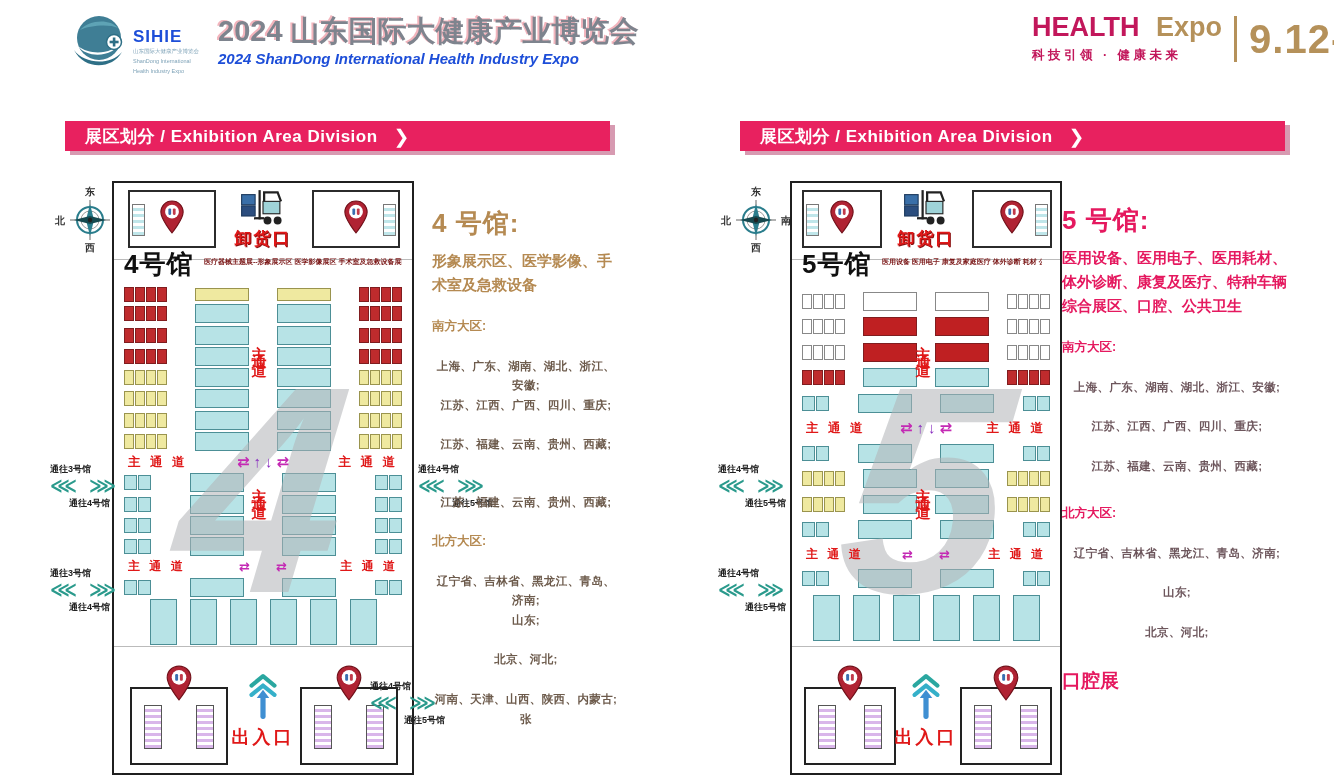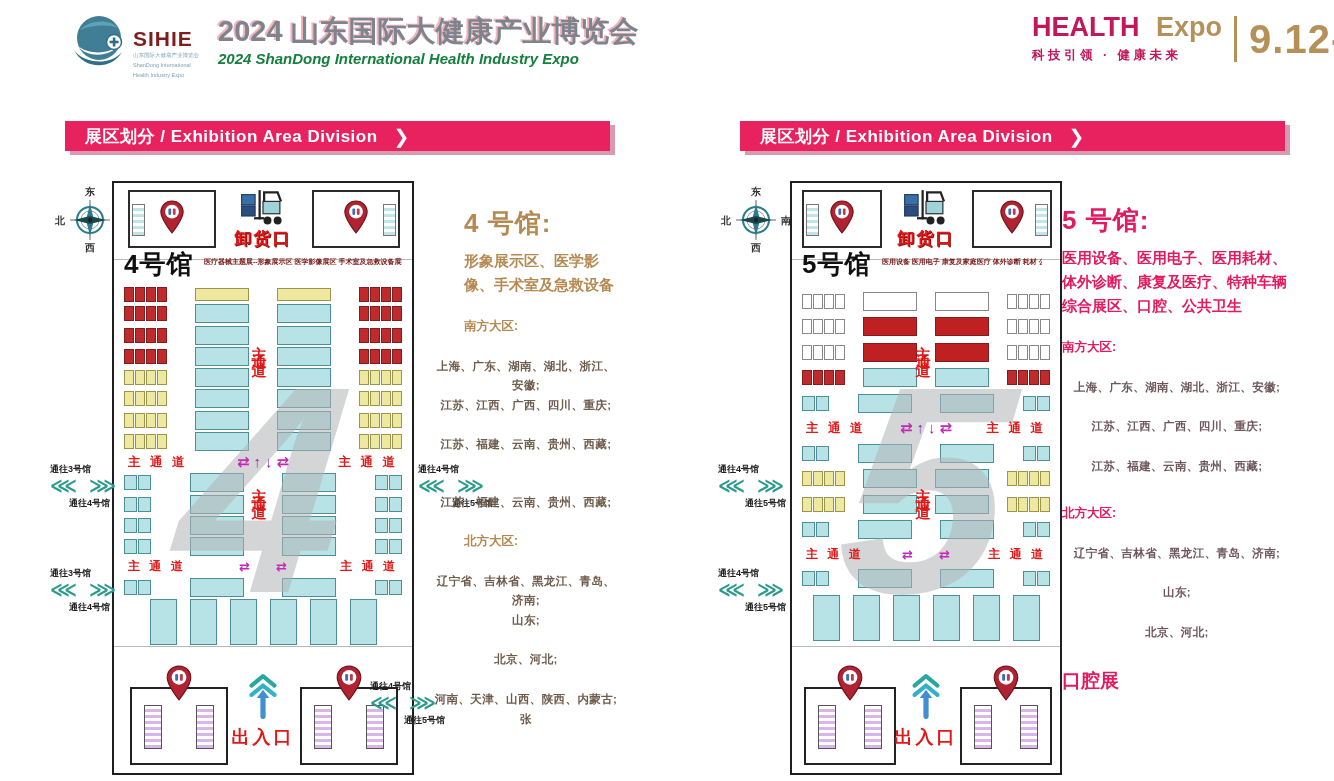--- a/index.html
+++ b/index.html
@@ -1,26 +1,26 @@
 <!DOCTYPE html>
 <html><head>
 <meta charset="utf-8">
 <style>
   html,body{margin:0;padding:0;background:#e9e9e9;}
   .page{position:relative;width:1334px;height:781px;background:#fff;overflow:hidden;
         font-family:"Liberation Sans","DejaVu Sans",sans-serif;margin:0 auto;}
   
   .logo-globe{position:absolute;left:70px;top:12px;}
   .logo-text{position:absolute;left:133px;top:28px;line-height:1;}
-  .logo-acronym{font-size:21px;font-weight:900;color:#7f1d1d;letter-spacing:1px;display:block;}
+  .logo-acronym{font-size:17px;font-weight:900;color:#1d4ed8;letter-spacing:1px;display:block;}
   .logo-sub{display:block;font-size:5.5px;color:#7fa3b8;line-height:1.25;margin-top:3px;width:90px;}
   .title-block{position:absolute;left:218px;top:16px;}
   .main-title{font-size:29px;font-weight:900;color:#7e848e;margin:0;line-height:1.1;
               text-shadow:-2px -1px 0 rgba(225,70,90,.4);}
-  .sub-title{font-size:15px;font-weight:700;font-style:italic;color:#15803d;margin:2px 0 0;}
+  .sub-title{font-size:15px;font-weight:700;font-style:italic;color:#1d4ed8;margin:2px 0 0;}
   .brand{position:absolute;left:1032px;top:14px;display:flex;align-items:center;}
   .brand-left{text-align:left;}
   .brand-row{font-size:27px;line-height:1;white-space:nowrap;}
   .brand-health{font-weight:900;color:#c2175b;}
   .brand-expo{font-weight:700;color:#b5915a;margin-left:9px;}
   .brand-tagline{font-size:12.5px;font-weight:800;color:#c2175b;letter-spacing:3.5px;margin-top:6px;white-space:nowrap;}
   .brand-divider{width:3px;height:46px;background:#b5915a;margin:0 12px;}
   .brand-dates{font-size:40px;font-weight:700;color:#b5915a;letter-spacing:1px;line-height:46px;white-space:nowrap;}
   
   .banner{position:absolute;height:30px;width:545px;background:#e8215f;color:#fff;display:flex;align-items:center;
@@ -86,21 +86,21 @@
   .passage{position:absolute;}
   .p-top{display:block;font-size:9px;color:#222;font-weight:800;white-space:nowrap;}
   .p-chev{display:flex;gap:12px;font-size:19px;font-weight:900;color:#2a9a8c;line-height:1.1;}
   .p-bot{display:block;font-size:9px;color:#222;font-weight:800;text-align:right;white-space:nowrap;}
   
   .desc{position:absolute;line-height:1.55;}
   .d-title{font-size:26px;font-weight:900;margin:0 0 6px;letter-spacing:1px;}
   .d-intro{font-size:15px;font-weight:800;line-height:1.6;margin:0;}
   .d-head{font-size:12.5px;font-weight:900;margin:20px 0 0;}
   .d-para{font-size:11.5px;font-weight:700;margin:20px 0 0;white-space:pre-line;line-height:1.7;letter-spacing:.4px;text-align:center;}
-  .desc.gold .d-title,.desc.gold .d-intro,.desc.gold .d-head{color:#b58a52;margin-left:32px;}
+  .desc.gold .d-title,.desc.gold .d-intro,.desc.gold .d-head{color:#b58a52;}
   .desc.gold .d-para{color:#6d5b4c;}
   .desc.pink .d-title,.desc.pink .d-intro,.desc.pink .d-head{color:#e5195f;}
   .desc.pink .d-para{color:#6d565c;}
   .d-footer{font-size:19px;font-weight:900;color:#e5195f;margin-top:24px;}
 </style>
 </head>
 <body>
 
 <div class="page">
 

